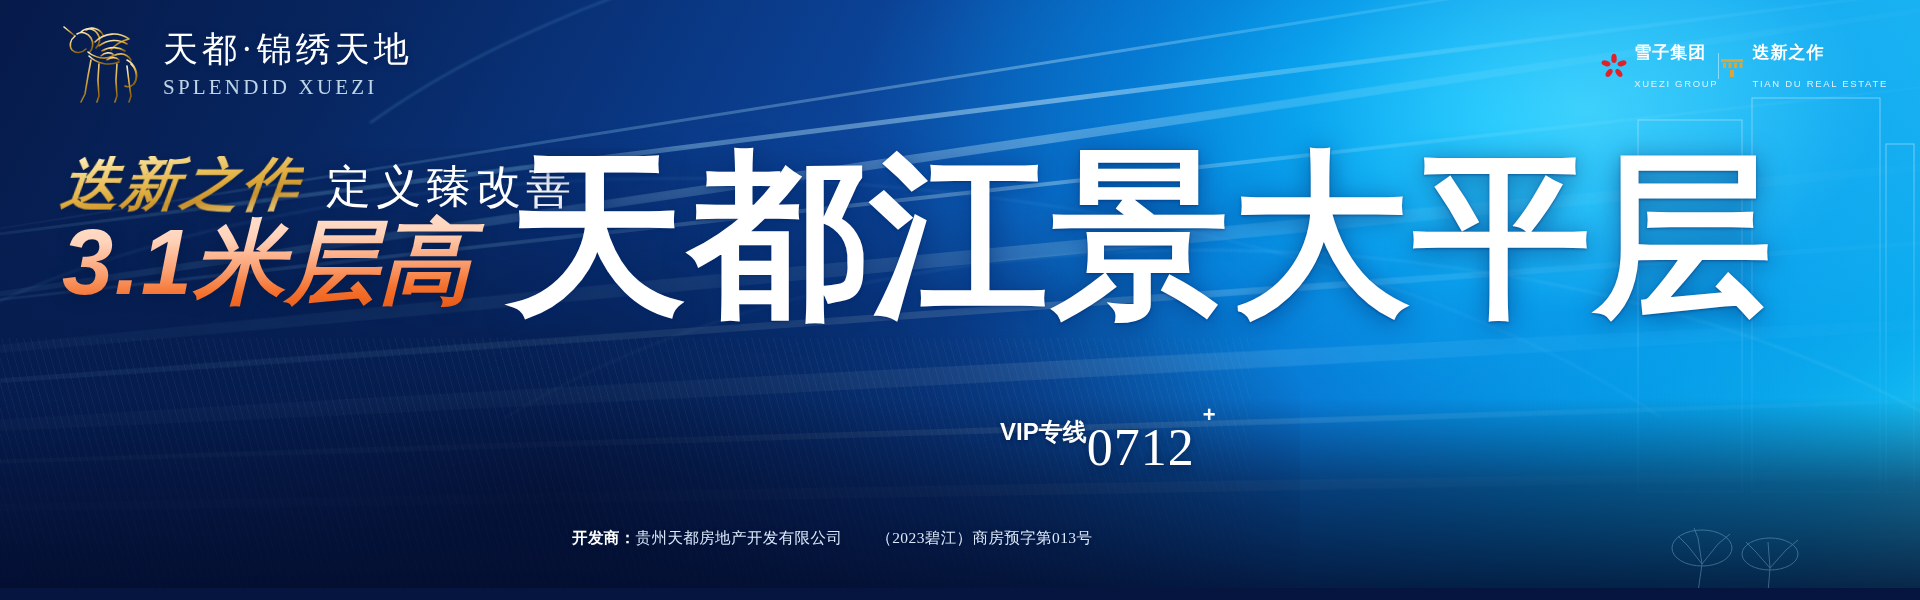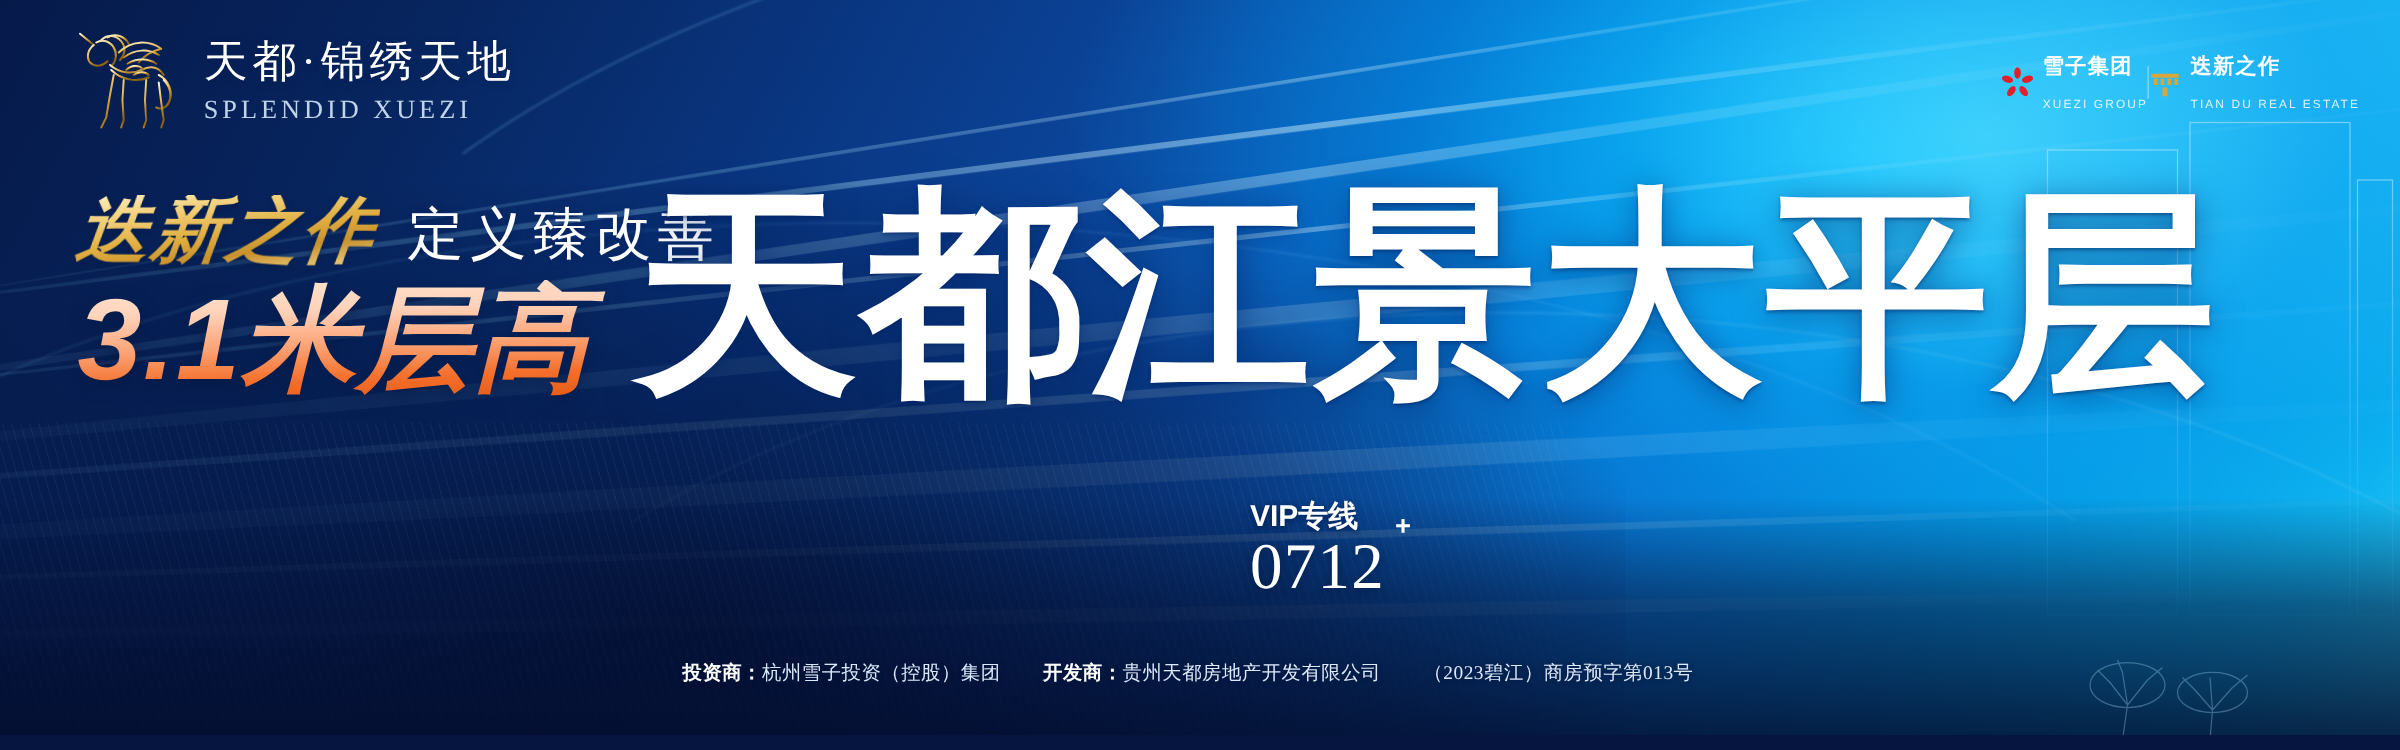--- a/index.html
+++ b/index.html
@@ -103,21 +103,20 @@
     -webkit-text-fill-color:transparent;
     filter:drop-shadow(0 2px 4px rgba(0,20,60,.5));
     transform:skewX(-7deg);
   }
   .tag-white {
     font-family:"Liberation Serif", serif; font-size:45px; color:#ffffff;
     letter-spacing:5px; line-height:1; padding-bottom:4px;
     text-shadow:0 2px 7px rgba(0,30,85,.6);
   }
   .big-orange {
-    margin-top:10px;
     font-family:"Liberation Sans", sans-serif; font-size:92px; font-weight:bold;
     letter-spacing:1px; line-height:1.06; font-style:italic; white-space:nowrap;
     background:linear-gradient(178deg,#ffe4d2 0%,#ffd3ba 26%,#fba173 52%,#f4702c 74%,#e2520f 100%);
     -webkit-background-clip:text; background-clip:text; color:transparent;
     -webkit-text-fill-color:transparent;
     filter:drop-shadow(0 3px 7px rgba(0,20,60,.55));
   }
 
   
   .headline {
@@ -142,21 +141,21 @@
   .legal {
     position:absolute; left:546px; top:528px; white-space:nowrap;
     font-family:"Liberation Serif", serif; font-size:15.5px; color:#dce9fa;
     letter-spacing:.4px; text-shadow:0 1px 4px rgba(0,20,60,.8);
     display:flex; align-items:baseline; gap:8px;
   }
   .legal b { font-weight:bold; color:#ffffff; }
   .legal .gap { display:inline-block; width:18px; }
 
   .phone { position:absolute; left:1000px; top:402px; display:flex; align-items:flex-end; gap:10px; }
-  .phone-left { display:flex; flex-direction:column; align-items:flex-start; line-height:1; }
+  .phone-left { display:flex; flex-direction:row; align-items:flex-start; line-height:1; }
   .vip {
     font-family:"Liberation Sans", sans-serif; font-size:24px; font-weight:bold; color:#ffffff;
     letter-spacing:0px; text-shadow:0 1px 5px rgba(0,20,60,.7); white-space:nowrap;
   }
   .area {
     font-family:"Liberation Serif", serif; font-size:52px; color:#ffffff; font-weight:400;
     letter-spacing:1px; margin-top:2px; text-shadow:0 2px 8px rgba(0,20,60,.6);
   }
   .plus {
     font-family:"Liberation Sans", sans-serif; font-size:22px; font-weight:bold; color:#ffffff;
@@ -379,20 +378,19 @@
   <div class="phone">
     <div class="phone-left">
       <div class="vip">VIP专线</div>
       <div class="area">0712</div>
     </div>
     <div class="plus">+</div>
   </div>
 
 
   <div class="legal">
-    <span><b>投资商：</b><span>杭州雪子投资（控股）集团</span></span>
     <span class="gap"></span>
     <span><b>开发商：</b><span>贵州天都房地产开发有限公司</span></span>
     <span class="gap"></span>
     <span>（2023碧江）商房预字第013号</span>
   </div>
 
 </div>
 
 </body></html>

